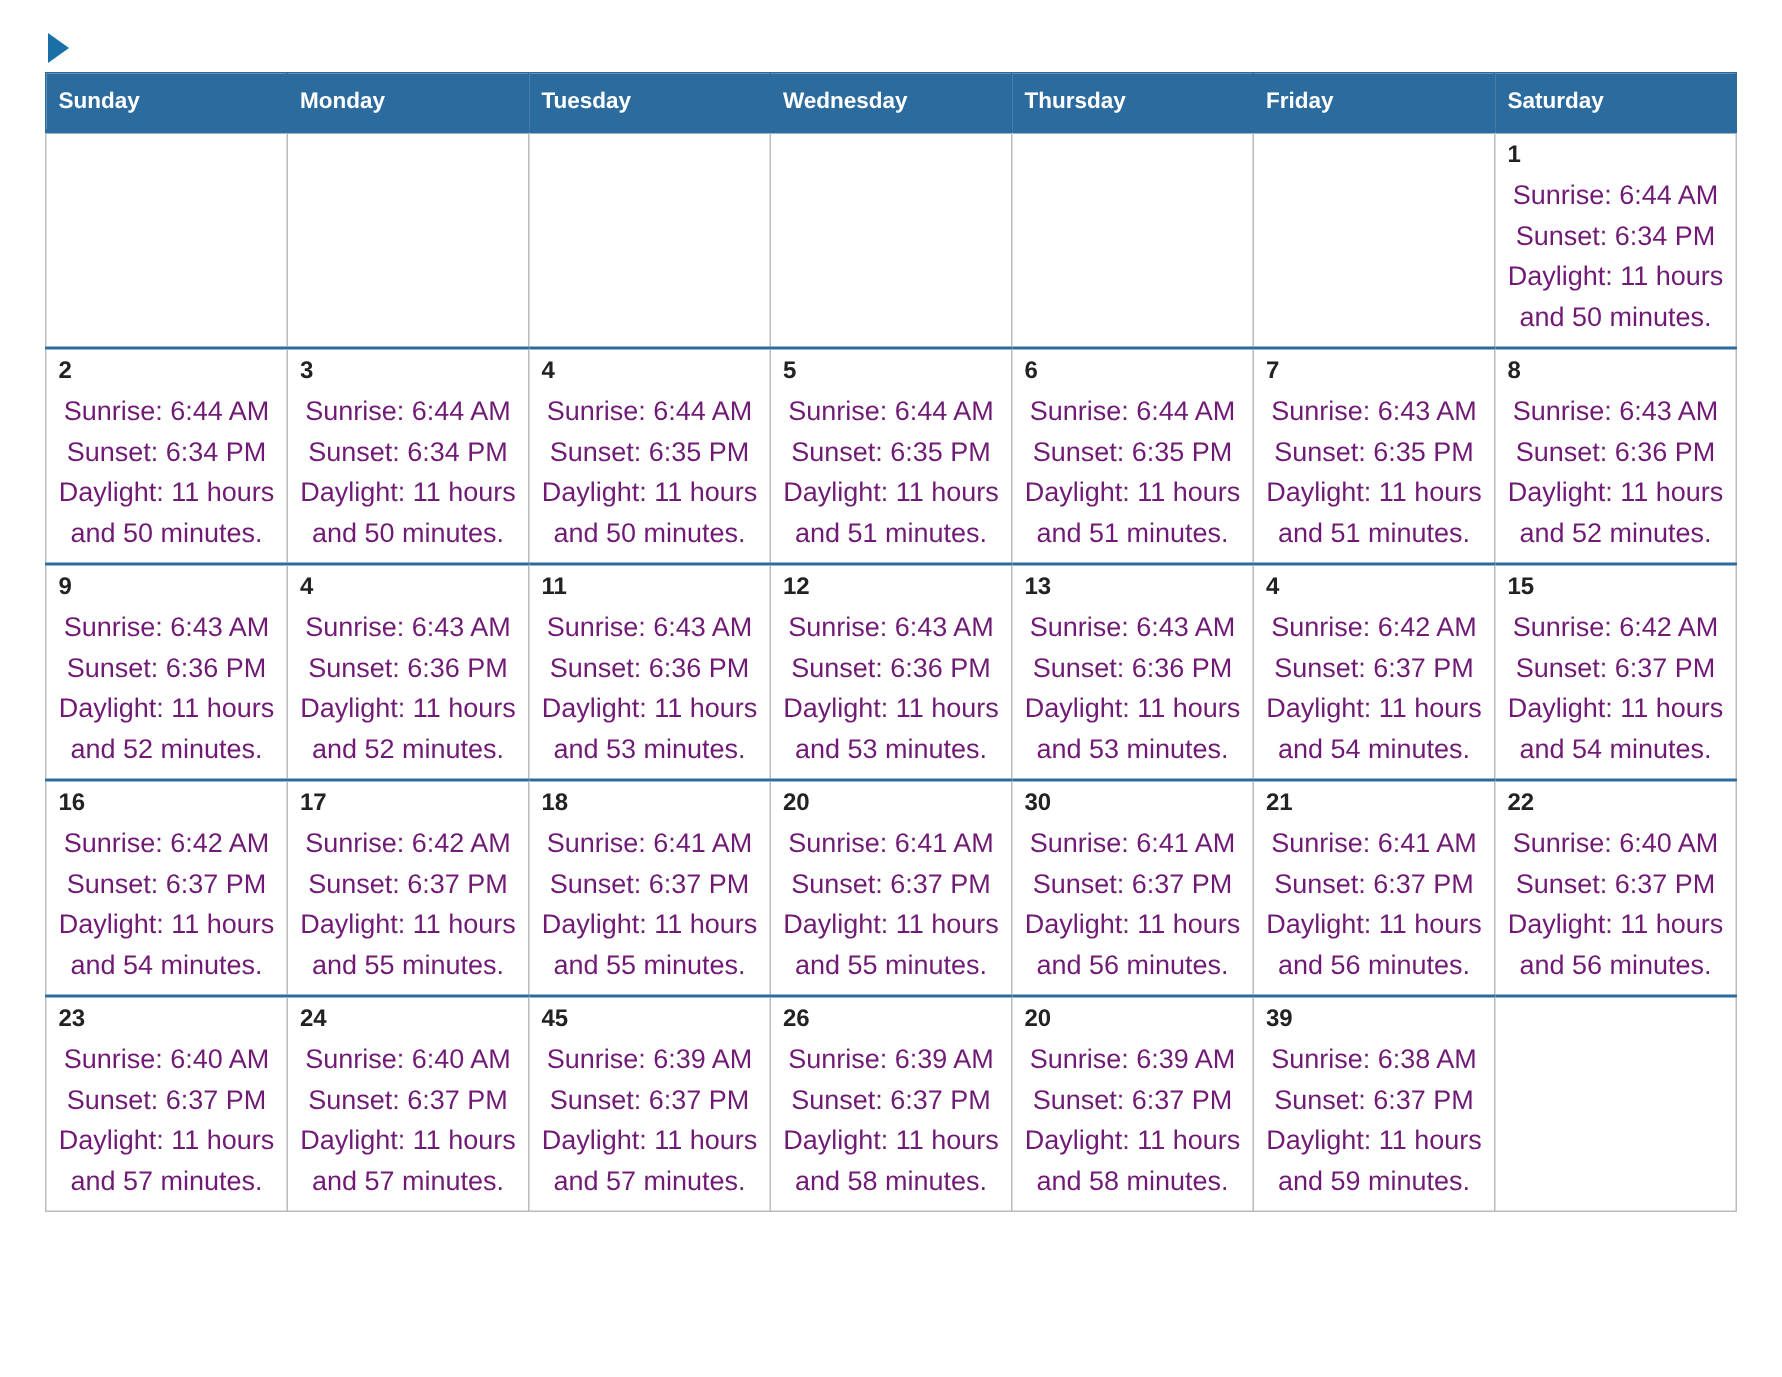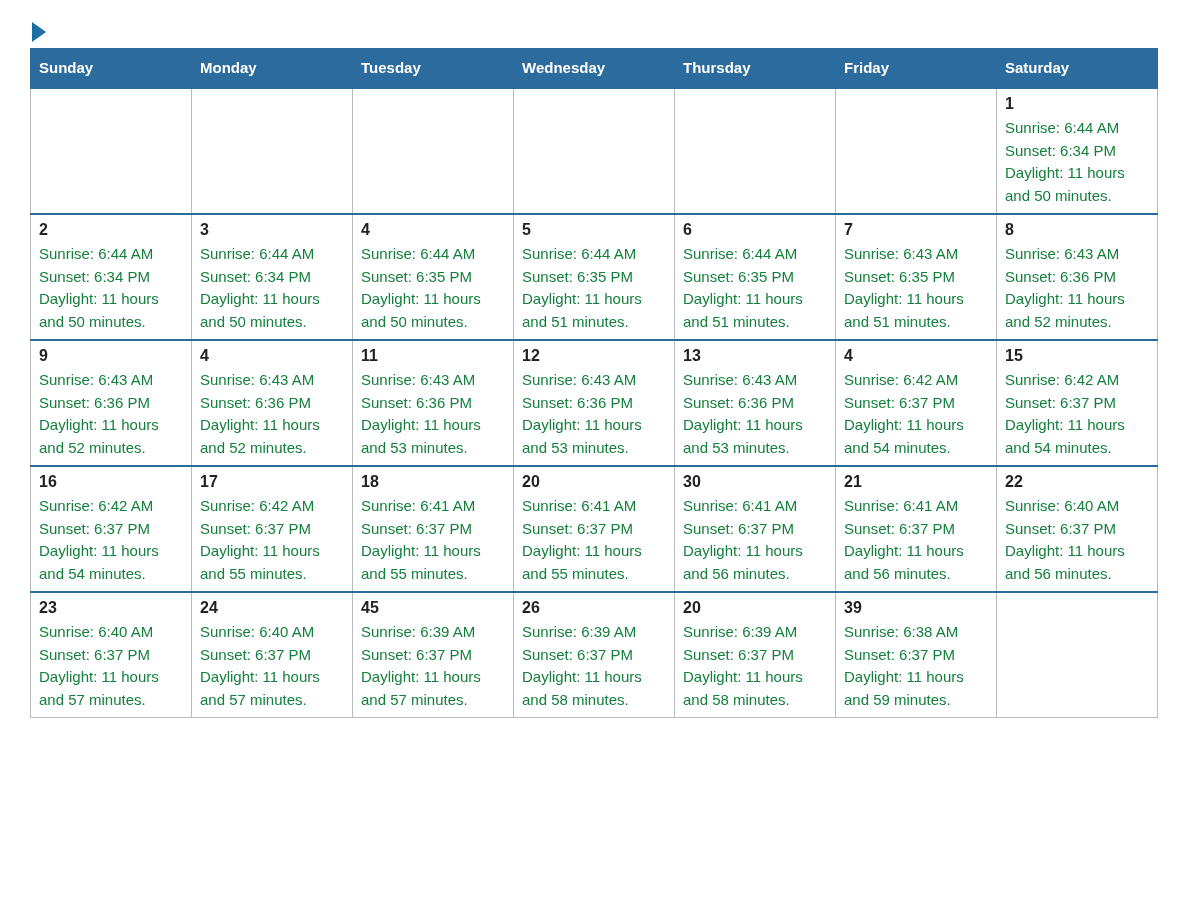--- a/index.html
+++ b/index.html
@@ -92,23 +92,24 @@
       border-top: 2px solid #2c6b9e;
     }
     .day-num {
       font-size: 16px;
       font-weight: bold;
       color: #222;
       display: block;
       margin-bottom: 4px;
     }
     .day-info {
-      font-size: 15px;
-      color: #15803d;
+      font-size: 18px;
+      color: #701a75;
       line-height: 1.5;
+      text-align: center;
     }
     .empty-cell {
       background: #f9f9f9;
     }
   </style>
 </head>
 <body>
 
 <div class="header">
   <div class="logo">

